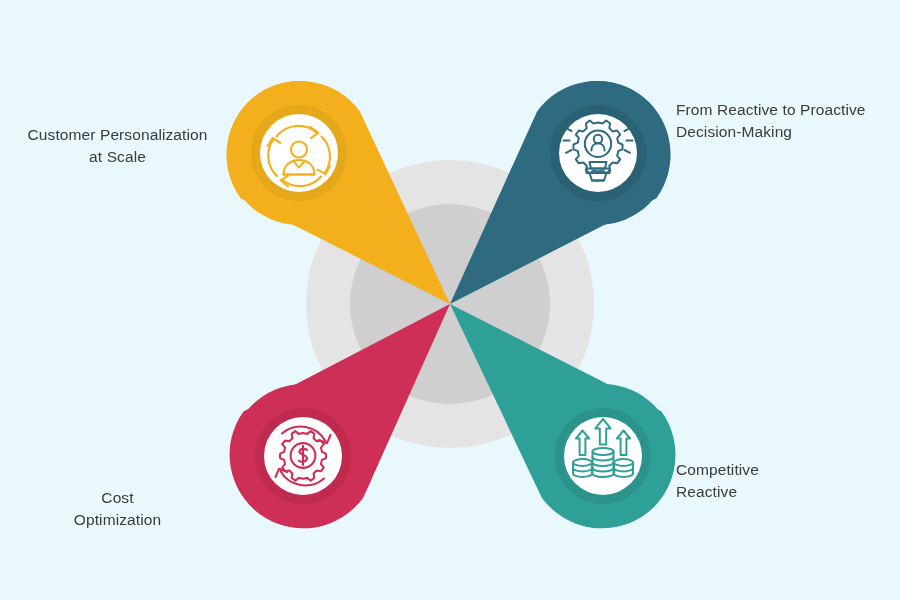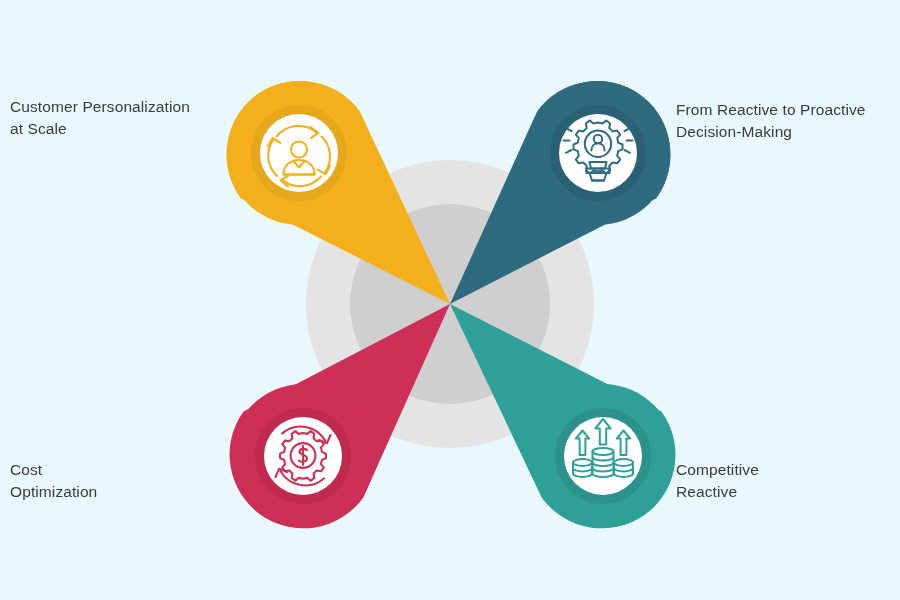--- a/index.html
+++ b/index.html
@@ -27,21 +27,21 @@
     height: 600px;
   }
   .label {
     position: absolute;
     color: #3b3b3b;
     font-size: 15.5px;
     line-height: 1.42;
     letter-spacing: 0.1px;
     white-space: pre-line;
   }
-  .label-right { text-align: left; }
+  .label-right { text-align: center; margin-top: 28px; }
   .label-left  { text-align: left;  }
 
   #label-customer-personalization {
     left: 10px;  top: 96px;  width: 215px;
   }
   #label-from-reactive {
     left: 676px; top: 99px;  width: 215px;
   }
   #label-cost-optimization {
     left: 10px;  top: 459px; width: 215px;

